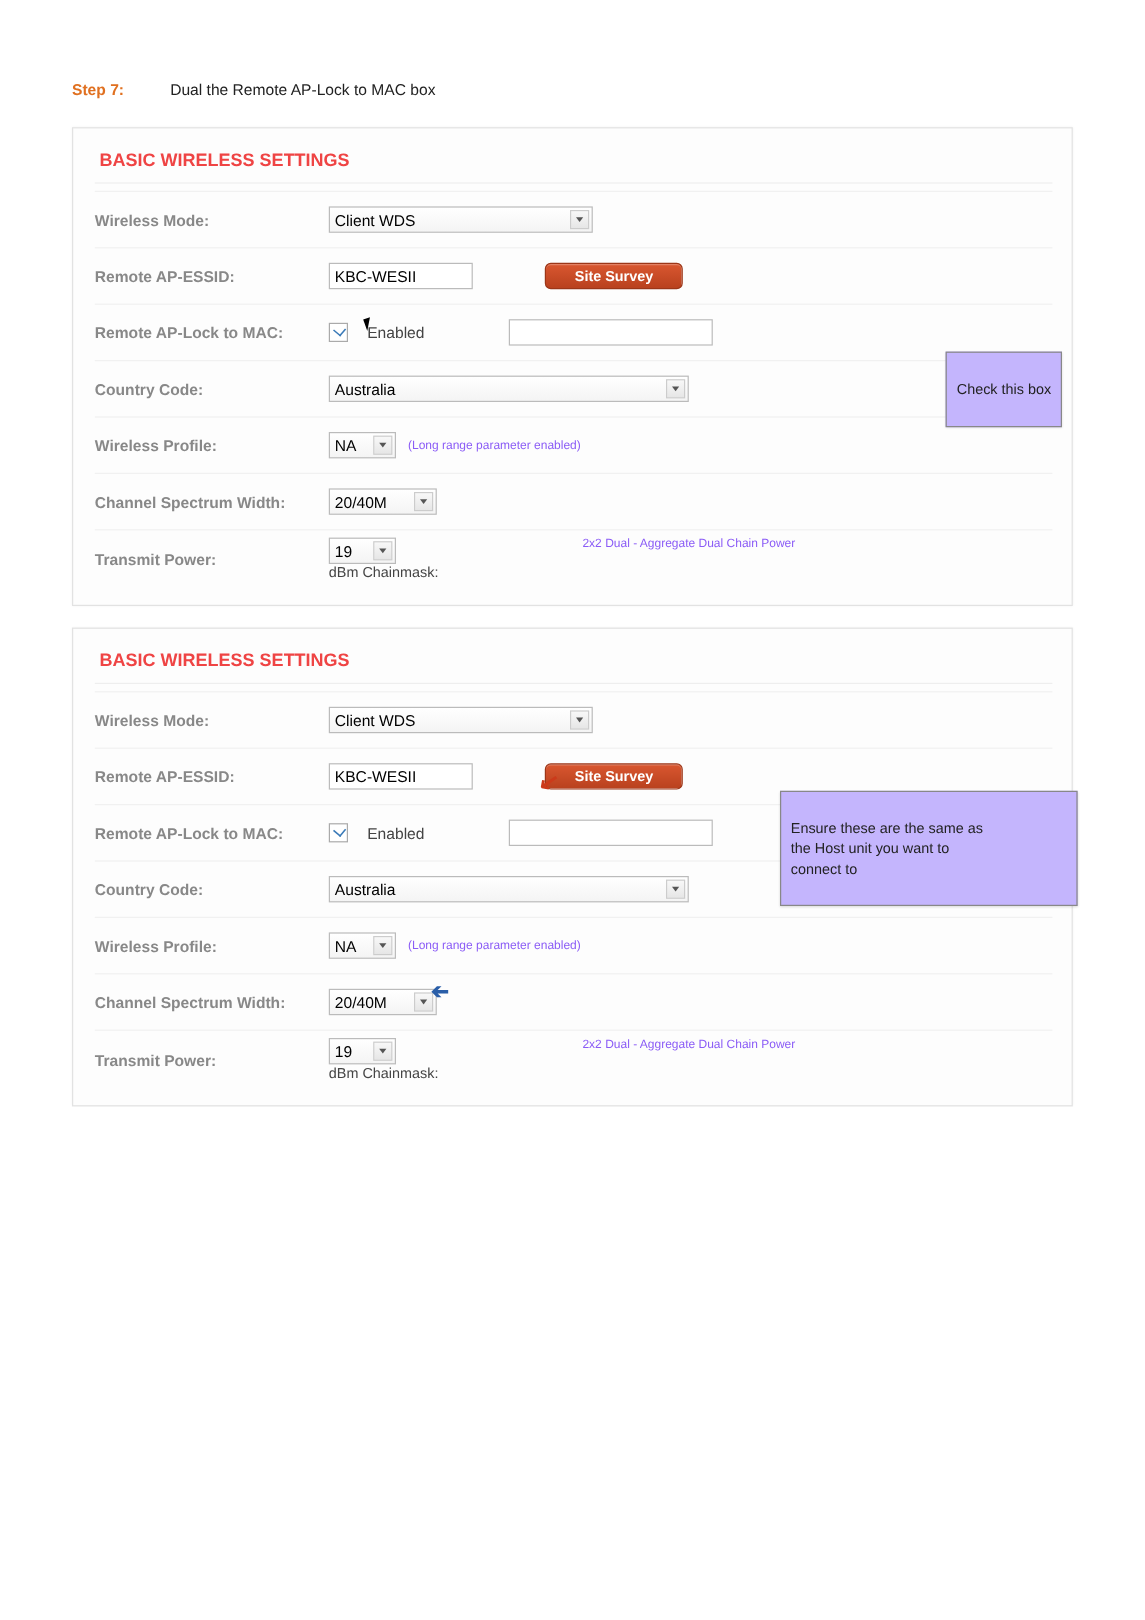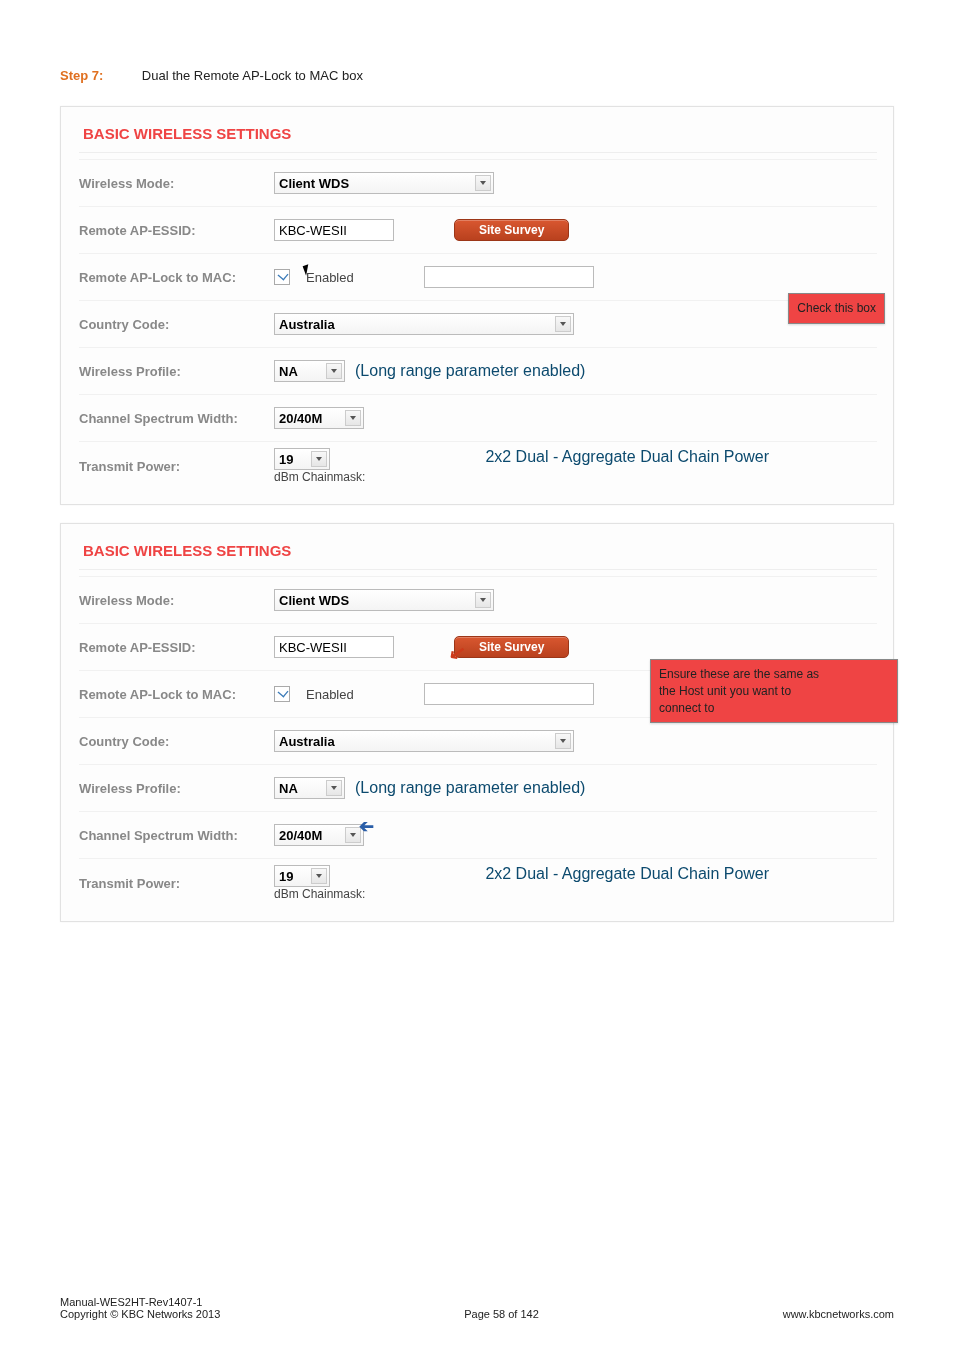--- a/index.html
+++ b/index.html
@@ -68,21 +68,21 @@
     font-family: Arial, sans-serif;
     border: 1px solid #bbb;
     background: linear-gradient(#fff,#f4f4f4);
     height: 22px;
     box-sizing: border-box;
     padding: 0 4px;
     display: inline-flex;
     align-items: center;
     position: relative;
   }
-  .select { padding-right: 20px; font-weight: bold; }
+  .select { padding-right: 20px; }
   .select .caret {
     position: absolute;
     right: 2px;
     top: 2px;
     width: 16px;
     height: 16px;
     background: linear-gradient(#f8f8f8,#e6e6e6);
     border: 1px solid #ccc;
     box-sizing: border-box;
   }
@@ -91,21 +91,21 @@
     position: absolute;
     left: 4px;
     top: 5px;
     border-left: 3px solid transparent;
     border-right: 3px solid transparent;
     border-top: 4px solid #555;
   }
   .txt { background: #fff; }
   .w-wide { width: 220px; }
   .w-med { width: 120px; }
-  .w-sm { width: 71px; }
+  .w-sm { width: 56px; }
   .w-xs { width: 56px; }
   .btn {
     display: inline-flex;
     align-items: center;
     font-size: 12px;
     color: #fff;
     background: linear-gradient(#d95730,#b9411e);
     border: 1px solid #9c3618;
     border-radius: 5px;
     padding: 3px 24px;
@@ -127,29 +127,29 @@
     position: absolute;
     left: 2px;
     top: -1px;
     width: 10px;
     height: 10px;
     border-right: 2px solid #3a7ab8;
     border-bottom: 2px solid #3a7ab8;
     transform: rotate(40deg) scale(0.65);
   }
   .chk-label { font-size: 13px; color: #444; font-family: Arial, sans-serif; }
-  .note { font-size: 16px; color: #0c4a6e; font-family: Arial, sans-serif; }
+  .note { font-size: 10px; color: #8b5cf6; font-family: Arial, sans-serif; }
   .dbm-line { font-size: 12px; color: #444; font-family: Arial, sans-serif; }
 
   .callout {
     position: absolute;
     border: 1px solid #888;
-    background: #ef4444;
+    background: #c4b5fd;
     font-size: 12px;
-    padding: 6px 8px;
+    padding: 22px 8px;
     box-shadow: 0 1px 2px rgba(0,0,0,0.15);
     line-height: 1.4;
     color: #222;
     z-index: 5;
   }
   .callout.c1 { right: 8px; top: 186px; }
   .callout.c2 { right: -5px; top: 135px; width: 230px; }
 
   .arrow-red {
     position: absolute;
@@ -383,21 +383,13 @@
       </div>
 
     </div>
     <div class="callout c2">
       <span>Ensure these are the same as</span><br>
       <span>the Host unit you want to</span><br>
       <span>connect to</span>
     </div>
   </div>
 
-  <div class="footer">
-    <div class="left">
-      <div>Manual-WES2HT-Rev1407-1</div>
-      <div>Copyright © KBC Networks 2013</div>
-    </div>
-    <div class="center" style="align-self:flex-end;">Page 58 of 142</div>
-    <div class="right" style="align-self:flex-end;">www.kbcnetworks.com</div>
-  </div>
 </div>
 
 </body></html>

